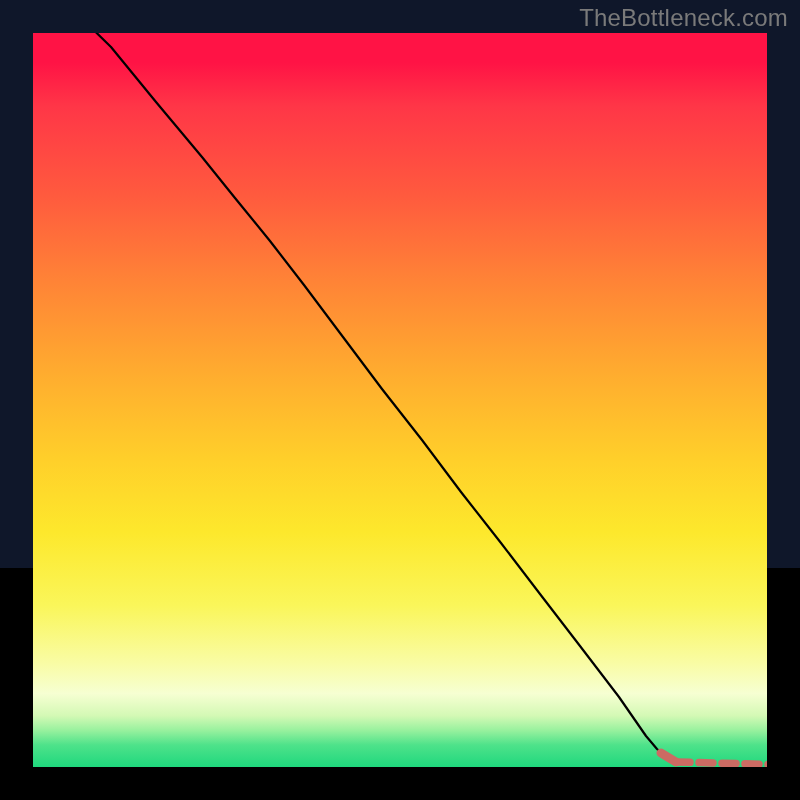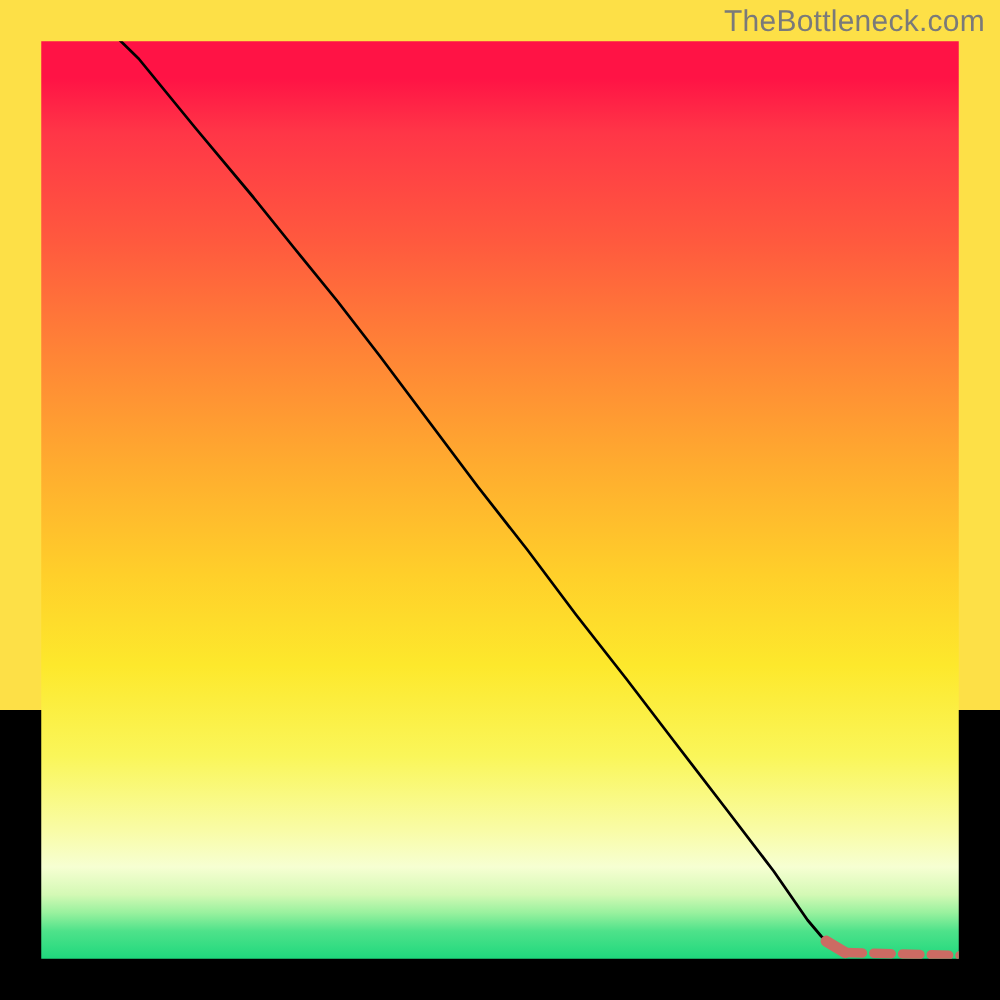--- a/index.html
+++ b/index.html
@@ -8,21 +8,21 @@
     width: 800px;
     height: 800px;
     background: #000;
     overflow: hidden;
     font-family: Arial, Helvetica, sans-serif;
   }
   .frame {
     position: relative;
     width: 800px;
     height: 568px;
-    background: #fde047;
+    background: #0f172a;
   }
   .watermark {
     position: absolute;
     top: 4px;
     right: 12px;
     color: #7a7a7a;
     font-size: 24px;
     font-weight: 400;
     letter-spacing: 0.2px;
     z-index: 20;

